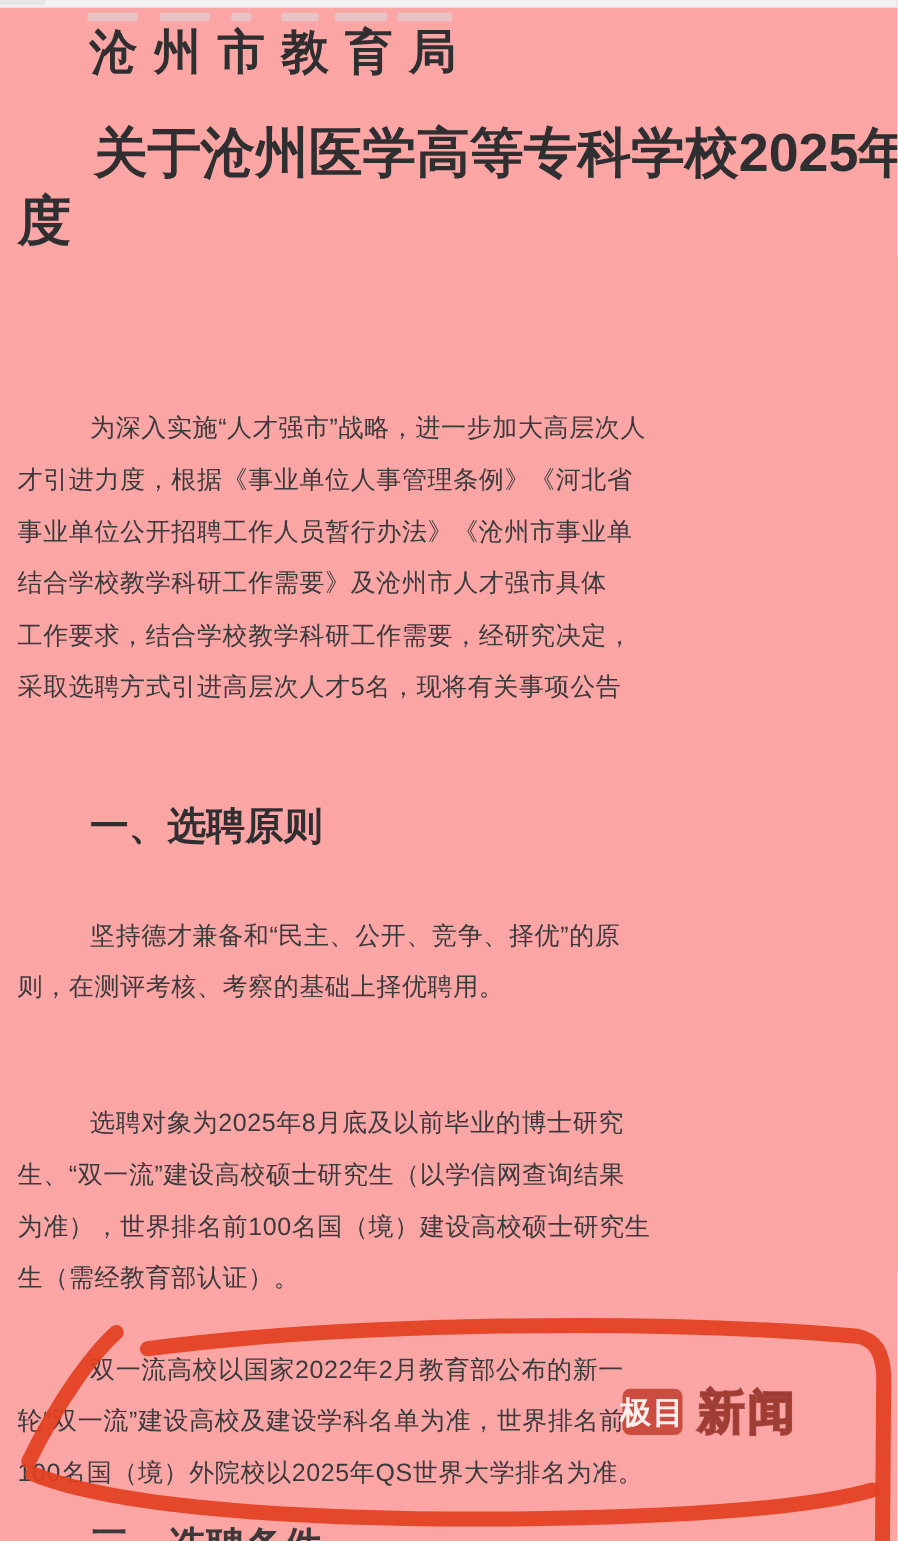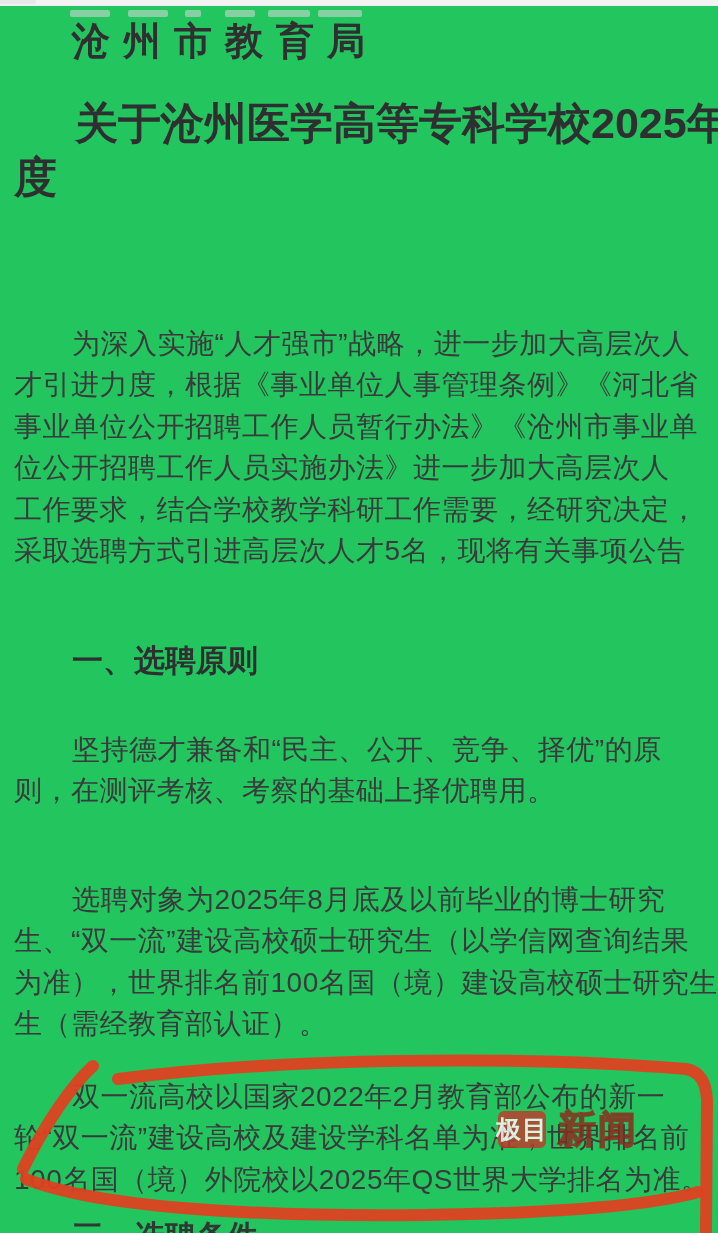--- a/index.html
+++ b/index.html
@@ -1,36 +1,36 @@
 <!DOCTYPE html>
 <html style="--annot: #e23f1f; --badge: #c03a2b;"><head>
 <meta charset="utf-8">
 <style>
   html,body{margin:0;padding:0;background:#fff;}
   .page{
     position:relative;
     width:718px;height:1233px;
     overflow:hidden;
-    background:#22c55e;
+    background:#fca5a5;
     font-family:"Liberation Sans", sans-serif;
     color:#3a3a3c;
   }
   
   .top-strip{position:absolute;left:0;top:0;width:718px;height:5px;background:#f3f3f4;border-bottom:1px solid #ececef;}
   .top-strip-left{position:absolute;left:0;top:0;width:36px;height:4px;background:#e7e7ea;border-radius:0 0 2px 0;}
   .ghost-bar{position:absolute;top:10px;height:7px;background:#dadadd;opacity:.55;filter:blur(.6px);border-radius:2px;}
 
   
   .t-main{position:absolute;left:72px;top:16px;font-size:38px;font-weight:700;letter-spacing:13px;color:#2f2f31;white-space:nowrap;}
   .t-sub{position:absolute;left:14px;top:96px;font-size:43px;font-weight:700;color:#2f2f31;line-height:54px;}
   .t-sub .l1{padding-left:61px;white-space:nowrap;}
   .t-sub .l2{white-space:nowrap;}
   .t-sub2{position:absolute;left:75px;top:234px;font-size:43px;font-weight:700;color:#2f2f31;white-space:nowrap;}
 
-  .para{position:absolute;left:14px;font-size:28px;line-height:41.4px;letter-spacing:.5px;color:#3a3a3c;}
+  .para{position:absolute;left:14px;font-size:20px;line-height:41.4px;letter-spacing:.5px;color:#3a3a3c;}
   .para .line{white-space:nowrap;height:41.4px;}
   .para .indent{padding-left:58px;}
 
   .hd{position:absolute;left:72px;font-size:31px;font-weight:700;color:#2f2f31;white-space:nowrap;}
   #h1{top:640px;}
   #h2{top:813px;}
   #h3{top:1216px;opacity:.92;}
 
   #para1{top:323px;}
   #para2{top:729px;}
@@ -75,21 +75,21 @@
   <div class="t-main">沧州市教育局</div>
   <div class="t-sub">
     <div class="l1">关于沧州医学高等专科学校2025年</div>
     <div class="l2">度</div>
   </div>
 
   <div class="para" id="para1">
     <div class="line indent">为深入实施“人才强市”战略，进一步加大高层次人</div>
     <div class="line">才引进力度，根据《事业单位人事管理条例》《河北省</div>
     <div class="line">事业单位公开招聘工作人员暂行办法》《沧州市事业单</div>
-    <div class="line">位公开招聘工作人员实施办法》进一步加大高层次人</div>
+    <div class="line">结合学校教学科研工作需要》及沧州市人才强市具体</div>
     <div class="line">工作要求，结合学校教学科研工作需要，经研究决定，</div>
     <div class="line">采取选聘方式引进高层次人才5名，现将有关事项公告</div>
   </div>
 
   <div class="hd" id="h1">一、选聘原则</div>
   <div class="para" id="para2">
     <div class="line indent">坚持德才兼备和“民主、公开、竞争、择优”的原</div>
     <div class="line">则，在测评考核、考察的基础上择优聘用。</div>
   </div>
 

